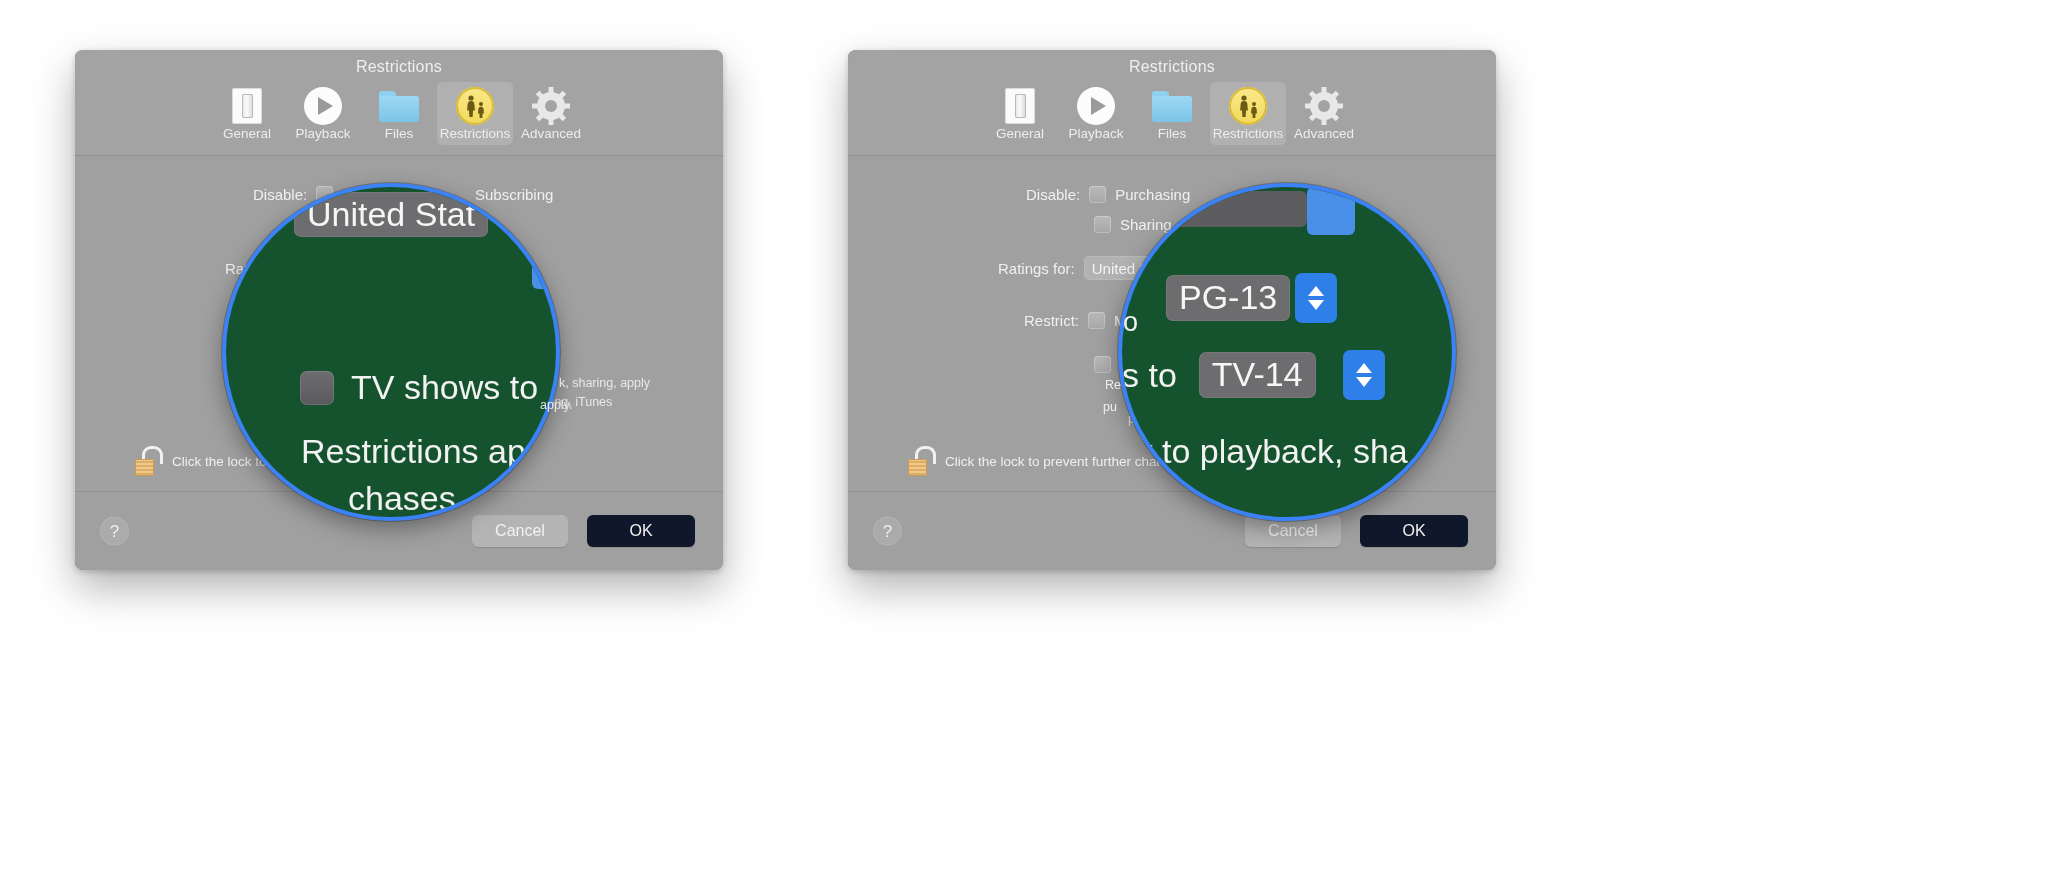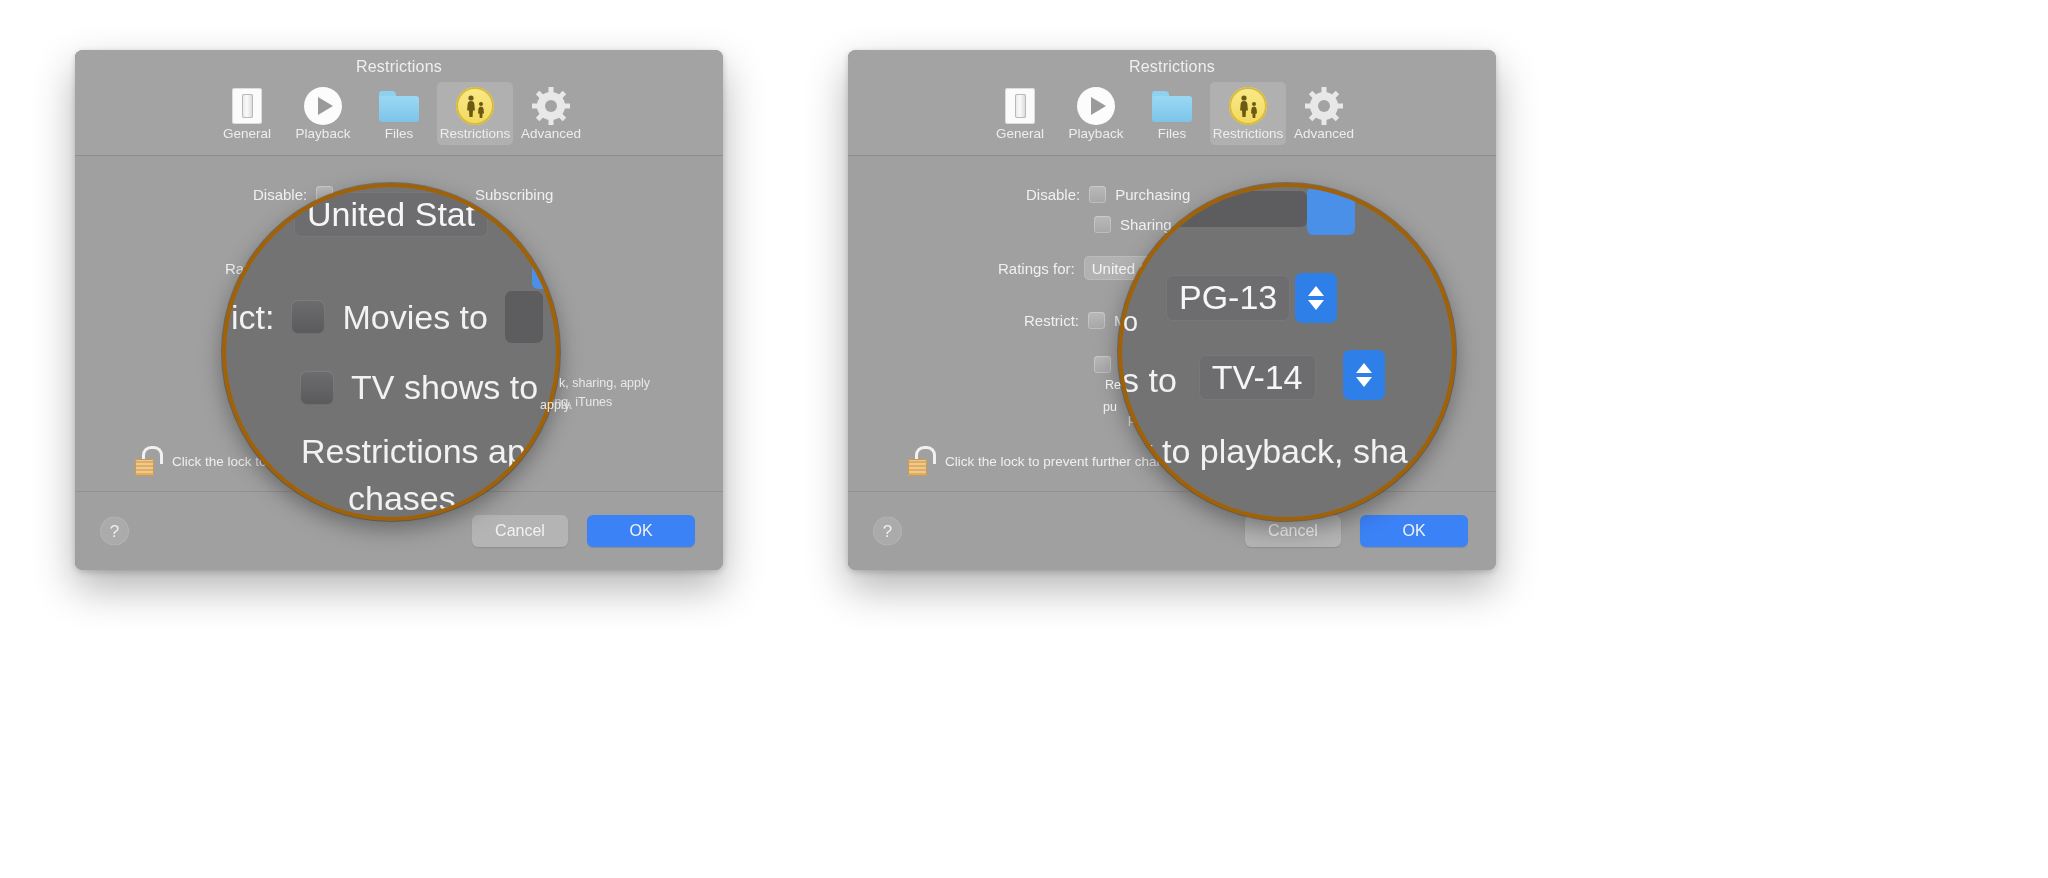--- a/index.html
+++ b/index.html
@@ -106,21 +106,21 @@
     box-shadow:inset 0 0 0 1px rgba(255,255,255,.10);
   }
   .btn{
     position:absolute;top:50%;transform:translateY(-50%);
     height:32px;border-radius:6px;
     display:flex;align-items:center;justify-content:center;
     font-size:16px;color:#f2f2f2;
     box-shadow:0 1px 1px rgba(0,0,0,.12);
   }
   .btn-cancel{right:155px;width:96px;background:#b4b4b4;}
-  .btn-ok{right:28px;width:108px;background:#3b82f6;}
+  .btn-ok{right:28px;width:108px;background:#0f172a;}
 
   
   .row{position:absolute;display:flex;align-items:center;font-size:15px;color:#f0f0f0;}
   .lbl{color:#f0f0f0;font-size:15px;text-align:right;}
   .cbox{
     width:17px;height:17px;border-radius:3.5px;
     background:linear-gradient(to bottom,#b9b9b9,#a7a7a7);
     box-shadow:inset 0 0 0 1px rgba(255,255,255,.25);
     flex:none;
   }
@@ -151,22 +151,22 @@
   .lock .body{
     position:absolute;left:0;bottom:0;width:19px;height:17px;border-radius:2px;
     background:repeating-linear-gradient(to bottom,#f0c98a 0 2px,#dcae68 2px 4px);
     box-shadow:inset 0 0 0 1px #c99a55;
   }
   .lock-text{font-size:13.5px;color:#efefef;margin-left:11px;}
 
   
   .loupe{
     position:absolute;border-radius:50%;
-    background:#737373;
-    border:4px solid #a16207;
+    background:#14532d;
+    border:4px solid #3b82f6;
     box-shadow:0 0 0 1px rgba(0,0,0,.25), 0 8px 22px rgba(0,0,0,.35);
     overflow:hidden;
     color:#f2f2f2;
   }
   .loupe-left{left:222px;top:183px;width:330px;height:330px;}
   .loupe-right{left:1118px;top:183px;width:330px;height:330px;}
 
   .lp-row{position:absolute;display:flex;align-items:center;white-space:nowrap;}
   .lp-popup{
     border-radius:7px;background:#6d6d6f;color:#f6f6f6;
@@ -473,26 +473,20 @@
   </div>
 
   <div class="loupe loupe-left">
 
     <div class="lp-row" style="left:68px;top:5px;">
       <span class="lp-popup">United Stat</span>
     </div>
 
     <div class="lp-blue" style="left:306px;top:64px;width:30px;height:38px;"></div>
 
-    <div class="lp-row" style="left:5px;top:104px;gap:17px;">
-      <span class="lp-text">ict:</span>
-      <span class="lp-cbox"></span>
-      <span class="lp-text">Movies to</span>
-      <span class="lp-gray-box"></span>
-    </div>
 
     <div class="lp-row" style="left:74px;top:181px;gap:17px;">
       <span class="lp-cbox"></span>
       <span class="lp-text">TV shows to</span>
     </div>
 
     <div class="lp-row" style="left:75px;top:245px;">
       <span class="lp-text">Restrictions ap</span>
     </div>
     <div class="lp-row" style="left:122px;top:292px;">
@@ -514,21 +508,21 @@
     <div style="position:absolute;left:0;top:4px;width:185px;height:36px;background:#5d5d5f;border-radius:0 6px 6px 0;"></div>
 
     <div class="lp-row" style="left:44px;top:86px;">
       <span class="lp-popup">PG-13</span>
       <span class="lp-stepper">
           <i class="up"></i>
           <i class="dn"></i>
         </span>
     </div>
 
-    <div class="lp-row" style="left:0px;top:163px;gap:22px;align-items:flex-end;">
+    <div class="lp-row" style="left:0px;top:163px;gap:22px;">
       <span class="lp-text">s to</span>
       <span class="lp-popup">TV-14</span>
       <span class="lp-stepper">
           <i class="up"></i>
           <i class="dn"></i>
         </span>
     </div>
 
     <div class="lp-row" style="left:6px;top:245px;">
       <span class="lp-text">ly to playback, sha</span>

